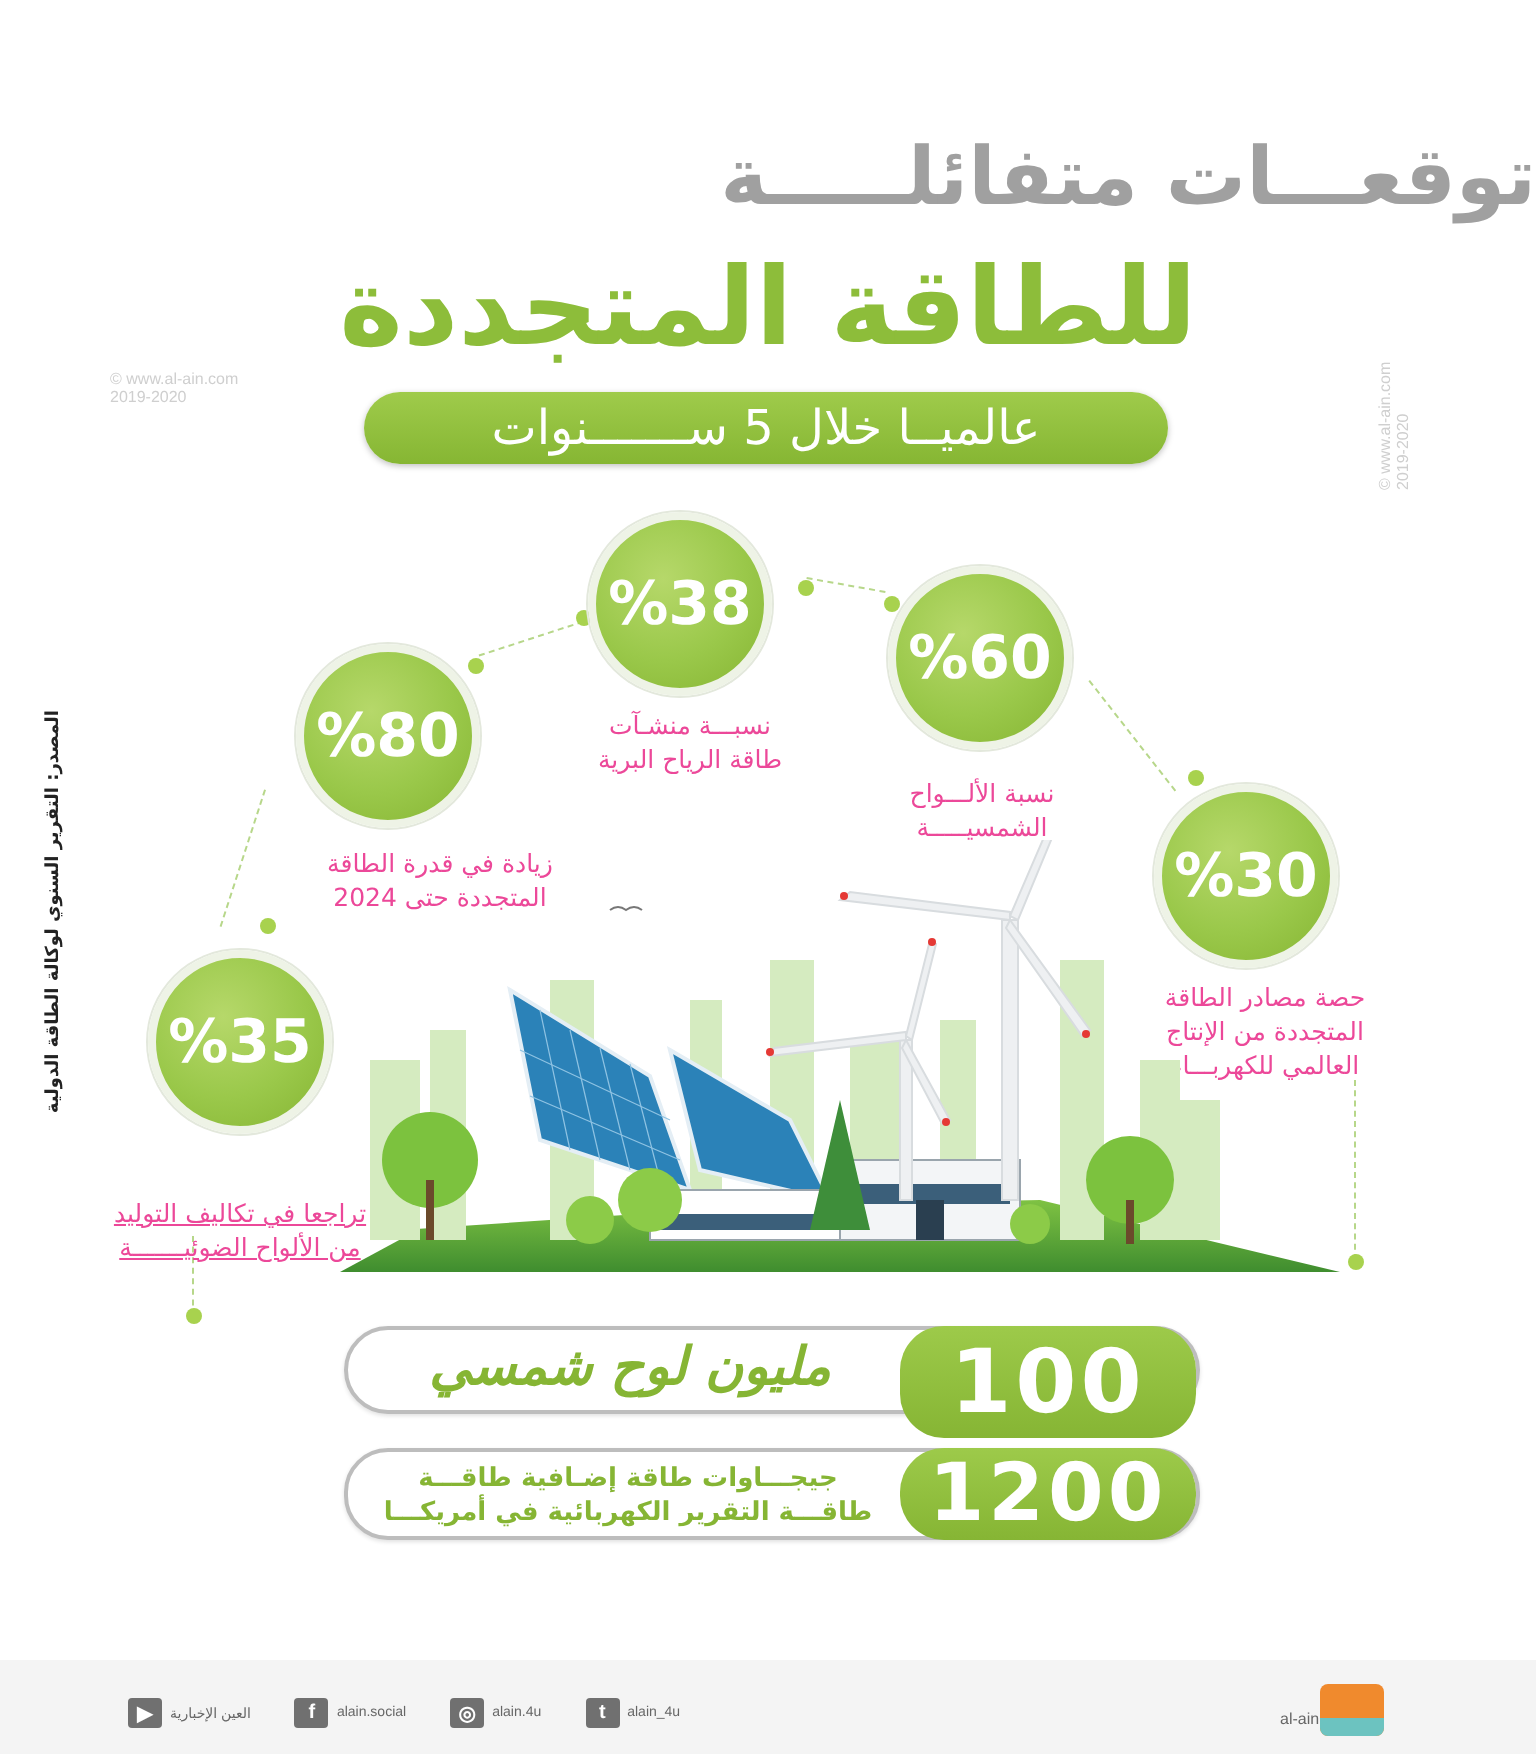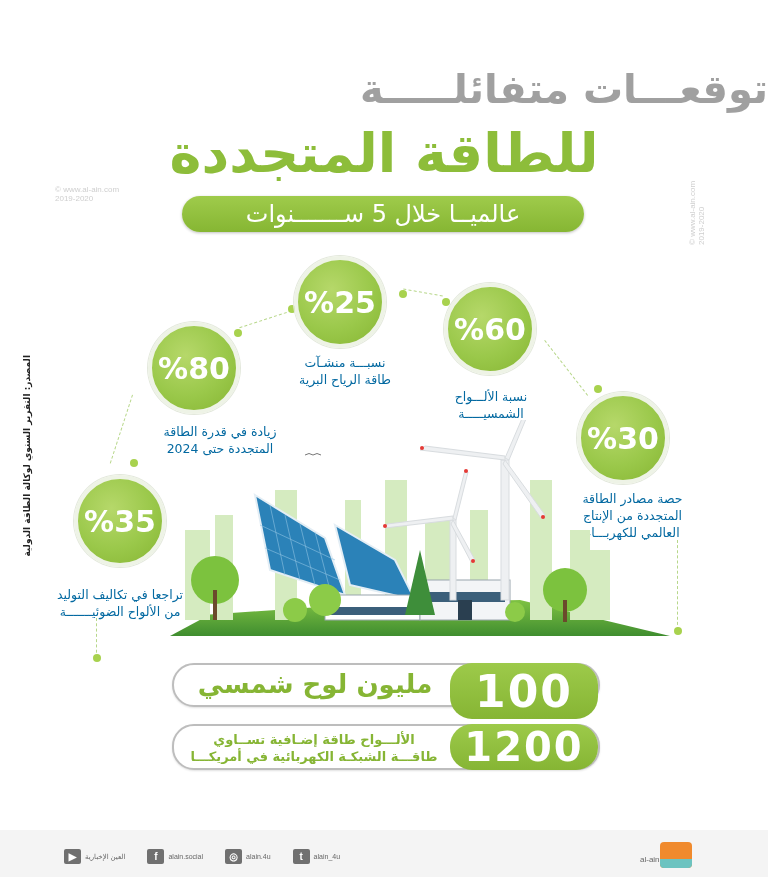--- a/index.html
+++ b/index.html
@@ -16,33 +16,33 @@
 
   .wm { color: #cfcfcf; font-size: 8px; font-family: "Liberation Sans", sans-serif; direction: ltr; }
   .wm-left { left: 55px; top: 185px; line-height: 9px; }
   .wm-right { left: 688px; top: 165px; transform: rotate(-90deg); transform-origin: left top; line-height: 9px; top: 245px; }
   .source { left: 22px; top: 355px; width: 180px; font-size: 9px; font-weight: bold; color: #222;
     transform: rotate(-90deg) translateX(-180px); transform-origin: left top; white-space: nowrap; }
 
   .circle { border-radius: 50%; background: radial-gradient(circle at 40% 35%, #b6d86a 0%, #9ac84a 55%, #86b533 100%);
     border: 4px solid #eef3e6; box-shadow: 0 0 0 1px #e3e8dc; display: flex; align-items: center; justify-content: center;
     color: #fff; font-weight: bold; font-family: "DejaVu Sans", sans-serif; direction: ltr; }
-  .c-label { text-align: center; font-size: 12.5px; color: #0369a1; line-height: 17px; }
+  .c-label { text-align: center; font-size: 12.5px; color: #ec4899; line-height: 17px; }
 
   .dot { width: 8px; height: 8px; border-radius: 50%; background: #a8d24e; }
   .dash { border-top: 1px dashed #b7d78a; }
 
   .scene { left: 175px; top: 420px; width: 440px; height: 210px; }
   .ground { left: 170px; top: 600px; width: 500px; height: 36px; background: linear-gradient(180deg, #7fc243, #3f8d2f);
     clip-path: polygon(0 100%, 8% 40%, 40% 10%, 70% 0, 100% 100%); }
 
   .pill-outline { border: 2px solid #bdbdbd; border-radius: 22px; background: #fff; box-shadow: 0 1px 2px rgba(0,0,0,0.12); }
   .num-pill { border-radius: 22px; background: linear-gradient(180deg, #9dca4a, #86b534); color: #fff; font-weight: bold;
     display: flex; align-items: center; justify-content: center; direction: ltr; letter-spacing: 2px; }
-  .pill-text-big { color: #86b534; font-weight: bold; font-size: 26px; text-align: center; }
+  .pill-text-big { color: #86b534; font-weight: bold; font-size: 26px; text-align: center; font-style: italic; }
   .pill-text-small { color: #86b534; font-weight: bold; font-size: 13px; text-align: center; line-height: 17px; }
 
   .footer { left: 0; top: 830px; width: 768px; height: 47px; background: #f4f4f4; }
   .soc { display: flex; align-items: center; gap: 4px; direction: ltr; }
   .soc-icon { width: 17px; height: 15px; background: #707070; border-radius: 2px; color: #fff; font-size: 10px;
     display: flex; align-items: center; justify-content: center; font-family: "Liberation Sans", sans-serif; font-weight: bold; }
   .soc-label { font-size: 7px; color: #666; font-family: "Liberation Sans", sans-serif; }
   .logo { left: 660px; top: 842px; width: 32px; height: 26px; border-radius: 4px; background: #f08a2d; overflow: hidden; }
   .logo-bottom { position: absolute; left: 0; bottom: 0; width: 100%; height: 9px; background: #6cc3c0; }
   .site { left: 612px; top: 855px; font-size: 8px; color: #666; font-family: "Liberation Sans", sans-serif; direction: ltr; padding-left: 28px; }
@@ -76,26 +76,26 @@
 <div class="abs dash" style="left:545px;top:340px;width:70px;transform:rotate(52deg);transform-origin:left top;"></div>
 <div class="abs dot" style="left:594px;top:385px;"></div>
 <div class="abs dash" style="left:133px;top:395px;width:72px;transform:rotate(108deg);transform-origin:left top;"></div>
 <div class="abs dot" style="left:130px;top:459px;"></div>
 <div class="abs dash" style="left:97px;top:618px;width:40px;transform:rotate(90deg);transform-origin:left top;"></div>
 <div class="abs dot" style="left:93px;top:654px;"></div>
 <div class="abs dash" style="left:678px;top:540px;width:90px;transform:rotate(90deg);transform-origin:left top;"></div>
 <div class="abs dot" style="left:674px;top:627px;"></div>
 
 <div class="abs circle" style="left:74px;top:475px;width:92px;height:92px;font-size:30px;">%35</div>
-<div class="abs c-label" style="left:50px;top:586px;width:140px;">تراجعا في تكاليف التوليد من الألواح الضوئيـــــــة</div>
+<div class="abs c-label" style="left:50px;top:598px;width:140px;text-decoration:underline;">تراجعا في تكاليف التوليد من الألواح الضوئيـــــــة</div>
 
 <div class="abs circle" style="left:148px;top:322px;width:92px;height:92px;font-size:30px;">%80</div>
 <div class="abs c-label" style="left:150px;top:423px;width:140px;">زيادة في قدرة الطاقة المتجددة حتى 2024</div>
 
-<div class="abs circle" style="left:294px;top:256px;width:92px;height:92px;font-size:30px;">%25</div>
+<div class="abs circle" style="left:294px;top:256px;width:92px;height:92px;font-size:30px;">%38</div>
 <div class="abs c-label" style="left:290px;top:354px;width:110px;">نسبـــة منشـآت طاقة الرياح البرية</div>
 
 <div class="abs circle" style="left:444px;top:283px;width:92px;height:92px;font-size:30px;">%60</div>
 <div class="abs c-label" style="left:436px;top:388px;width:110px;">نسبة الألـــواح الشمسيـــــة</div>
 
 <div class="abs circle" style="left:577px;top:392px;width:92px;height:92px;font-size:30px;">%30</div>
 <div class="abs c-label" style="left:570px;top:490px;width:125px;">حصة مصادر الطاقة المتجددة من الإنتاج العالمي للكهربـــاء</div>
 
 <div class="abs ground"></div>
 <svg class="abs scene" viewBox="0 0 440 210">
@@ -160,22 +160,22 @@
   </g>
   <path d="M130 35 q4 -3 8 0 q4 -3 8 0" stroke="#777" fill="none" stroke-width="1"></path>
 </svg>
 
 <div class="abs pill-outline" style="left:172px;top:663px;width:428px;height:44px;"></div>
 <div class="abs pill-text-big" style="left:180px;top:669px;width:270px;">مليون لوح شمسي</div>
 <div class="abs num-pill" style="left:450px;top:663px;width:148px;height:56px;font-size:44px;">100</div>
 
 <div class="abs pill-outline" style="left:172px;top:724px;width:428px;height:46px;"></div>
 <div class="abs pill-text-small" style="left:180px;top:731px;width:268px;">
-  <div>الألـــواح طاقة إضـافية تســاوي</div>
-  <div>طاقـــة الشبكـة الكهربائية في أمريكـــا</div>
+  <div>جيجـــاوات طاقة إضـافية طاقـــة</div>
+  <div>طاقـــة التقرير الكهربائية في أمريكـــا</div>
 </div>
 <div class="abs num-pill" style="left:450px;top:724px;width:148px;height:46px;font-size:40px;">1200</div>
 
 <div class="abs footer"></div>
 <div class="abs" style="left:64px;top:849px;display:flex;gap:22px;">
   <div class="soc">
     <div class="soc-icon">t</div>
     <span class="soc-label">alain_4u</span>
   </div>
   <div class="soc">

